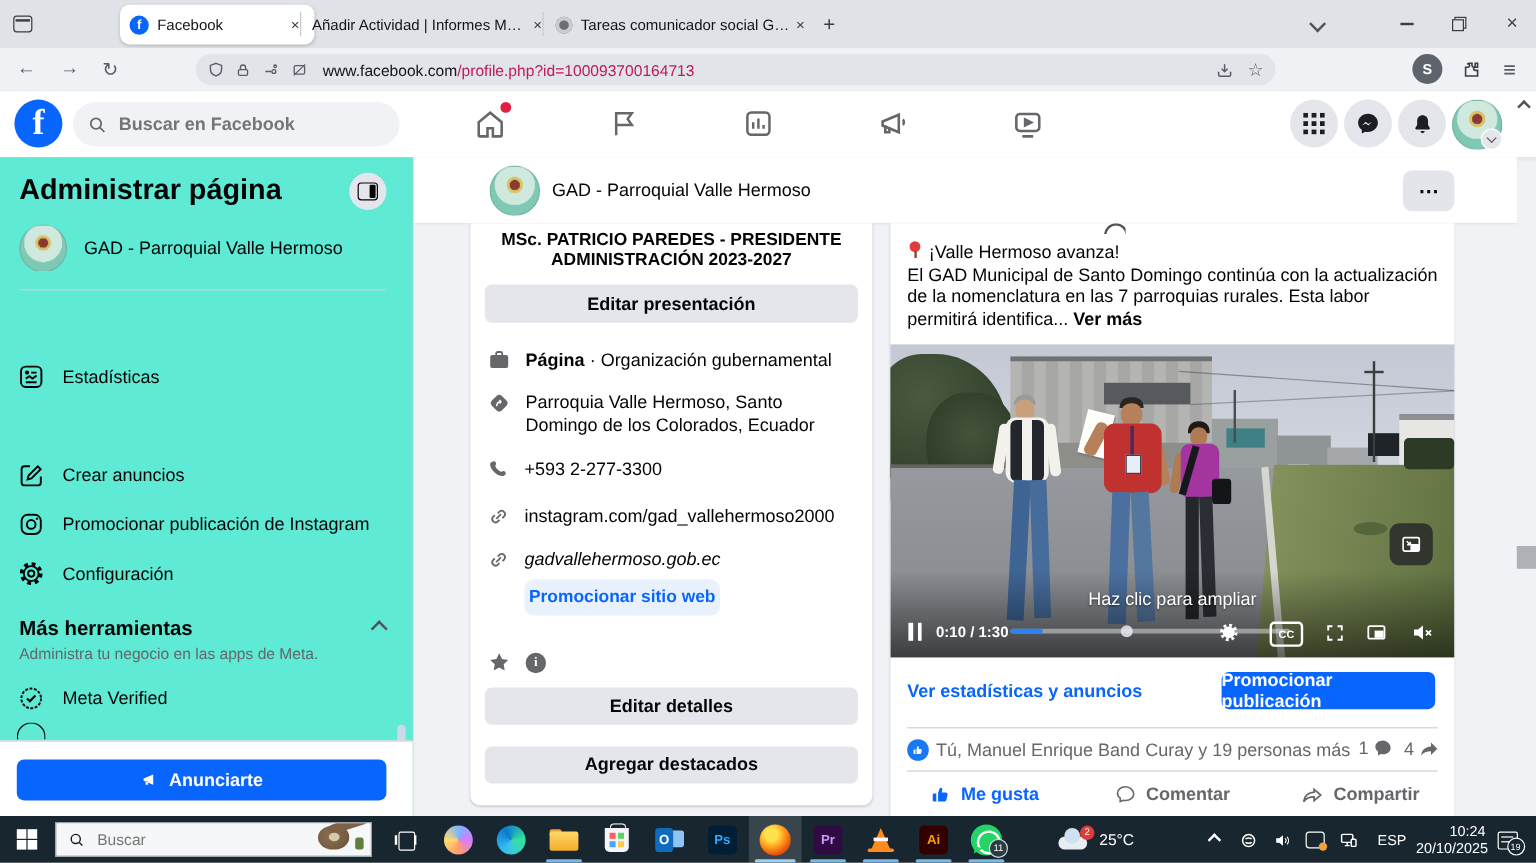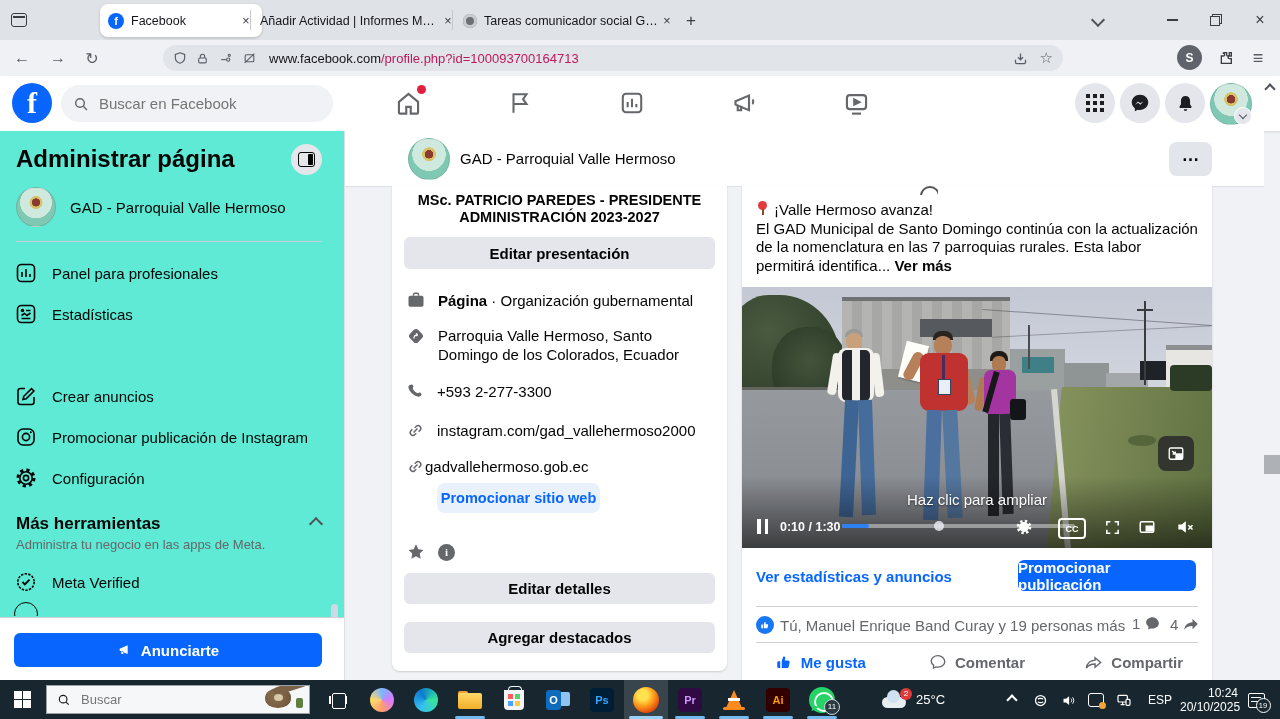--- a/index.html
+++ b/index.html
@@ -19,21 +19,21 @@
   .tabdiv{top:10px;width:1px;height:20px;background:#c4c8cd;}
   .winbtn{top:0;width:40px;height:40px;color:#3b3b43;font-size:15px;}
   .navbar{left:0;top:40px;width:1280px;height:36px;background:#f0f1f4;border-bottom:1px solid #d4d7dc;}
   .navico{color:#5b5b66;font-size:16px;width:28px;height:28px;top:4px;border-radius:5px;}
   .urlfield{left:163px;top:5px;width:900px;height:26px;background:#e1e4e9;border-radius:13px;}
   .urltxt{font-size:13px;}
 
   
   .fbbar{left:0;top:76px;width:1280px;height:55px;background:#fff;border-bottom:1px solid #dcdee3;box-shadow:0 1px 2px rgba(0,0,0,.06);}
   .fbsearch{left:61px;top:9px;width:260px;height:37px;border-radius:19px;background:#f0f2f5;padding-left:12px;gap:8px;}
-  .fbsearch input{border:0;background:transparent;outline:none;font-size:15px;color:#0f766e;width:200px;font-family:"Liberation Sans",sans-serif;}
+  .fbsearch input{border:0;background:transparent;outline:none;font-size:15px;color:#0f766e;width:200px;font-family:"Liberation Sans",sans-serif;font-weight:bold;}
   .circ40{width:40px;height:40px;border-radius:50%;background:#e4e6eb;}
   .avatar{border-radius:50%;background:
      radial-gradient(circle at 50% 38%, #8a3b2f 0 13%, #d8c26a 14% 21%, #cfe9df 22% 52%, #7fc9b4 53% 100%);
      border:1px solid rgba(0,0,0,.1);}
 
   
   .sidebar{left:0;top:131px;width:344px;height:549px;background:#5eead4;border-right:1px solid #dcdfe4;}
   .menuitem{left:14px;width:316px;height:40px;gap:14px;font-size:15px;font-weight:500;border-radius:8px;}
   .pageheader{left:345px;top:131px;width:919px;height:55px;background:#fff;border-bottom:1px solid #dcdfe4;}
   .card{background:#fff;box-shadow:0 1px 2px rgba(0,0,0,.15);}
@@ -246,27 +246,20 @@
         <span style="position:absolute;right:1px;top:1px;bottom:1px;width:5px;background:#050505;border-radius:1px;"></span>
         </span>
     </div>
 
     <div class="a r" style="left:16px;top:54px;width:310px;height:44px;gap:14px;">
       <span class="avatar" style="width:38px;height:38px;flex:none;"></span>
       <span style="font-size:15px;font-weight:500;">GAD - Parroquial Valle Hermoso</span>
     </div>
     <div class="a" style="left:16px;top:110px;width:306px;height:1px;background:#ced0d4;"></div>
 
-    <div class="a menuitem r" style="top:122px;">
-      <svg width="24" height="24" viewBox="0 0 24 24" fill="none" stroke="#050505" stroke-width="1.6">
-          <rect x="3.5" y="3.5" width="17" height="17" rx="4"></rect>
-          <path d="M8 16v-5M12 16V8M16 16v-3"></path>
-        </svg>
-      <span>Panel para profesionales</span>
-    </div>
     <div class="a menuitem r" style="top:163px;">
       <svg width="24" height="24" viewBox="0 0 24 24" fill="none" stroke="#050505" stroke-width="1.6">
           <rect x="3.5" y="3.5" width="17" height="17" rx="4"></rect>
           <circle cx="8.5" cy="8.5" r="1" fill="#050505"></circle>
           <path d="M12 8.5h4.5M7.5 13.5l3-2 2.5 2 3.5-2.5M7.5 16.5h9"></path>
         </svg>
       <span>Estadísticas</span>
     </div>
     <div class="a menuitem r" style="top:245px;">
       <svg width="24" height="24" viewBox="0 0 24 24" fill="none" stroke="#050505" stroke-width="1.6">
@@ -359,21 +352,21 @@
 
     <div class="a r inforow" style="left:14px;top:235px;gap:12px;">
       <svg width="19" height="19" viewBox="0 0 24 24" fill="none" stroke="#65676b" stroke-width="1.9">
           <path d="M9.5 14.5l5-5"></path>
           <path d="M8 10.5L6 12.5a3.5 3.5 0 004.9 4.9l2-2"></path>
           <path d="M16 13.5l2-2A3.5 3.5 0 0013.1 6.6l-2 2"></path>
         </svg>
       <span>instagram.com/gad_vallehermoso2000</span>
     </div>
 
-    <div class="a r inforow" style="left:14px;top:271px;">
+    <div class="a r inforow" style="left:14px;top:271px;gap:12px;font-style:italic;">
       <svg width="19" height="19" viewBox="0 0 24 24" fill="none" stroke="#65676b" stroke-width="1.9">
           <path d="M9.5 14.5l5-5"></path>
           <path d="M8 10.5L6 12.5a3.5 3.5 0 004.9 4.9l2-2"></path>
           <path d="M16 13.5l2-2A3.5 3.5 0 0013.1 6.6l-2 2"></path>
         </svg>
       <span>gadvallehermoso.gob.ec</span>
     </div>
     <div class="a c" style="left:45px;top:297px;width:163px;height:30px;border-radius:8px;background:#e9f2fc;color:#0866ff;font-weight:700;font-size:14.5px;">Promocionar sitio web</div>
 
     <div class="a r inforow" style="left:14px;top:356px;gap:12px;">

